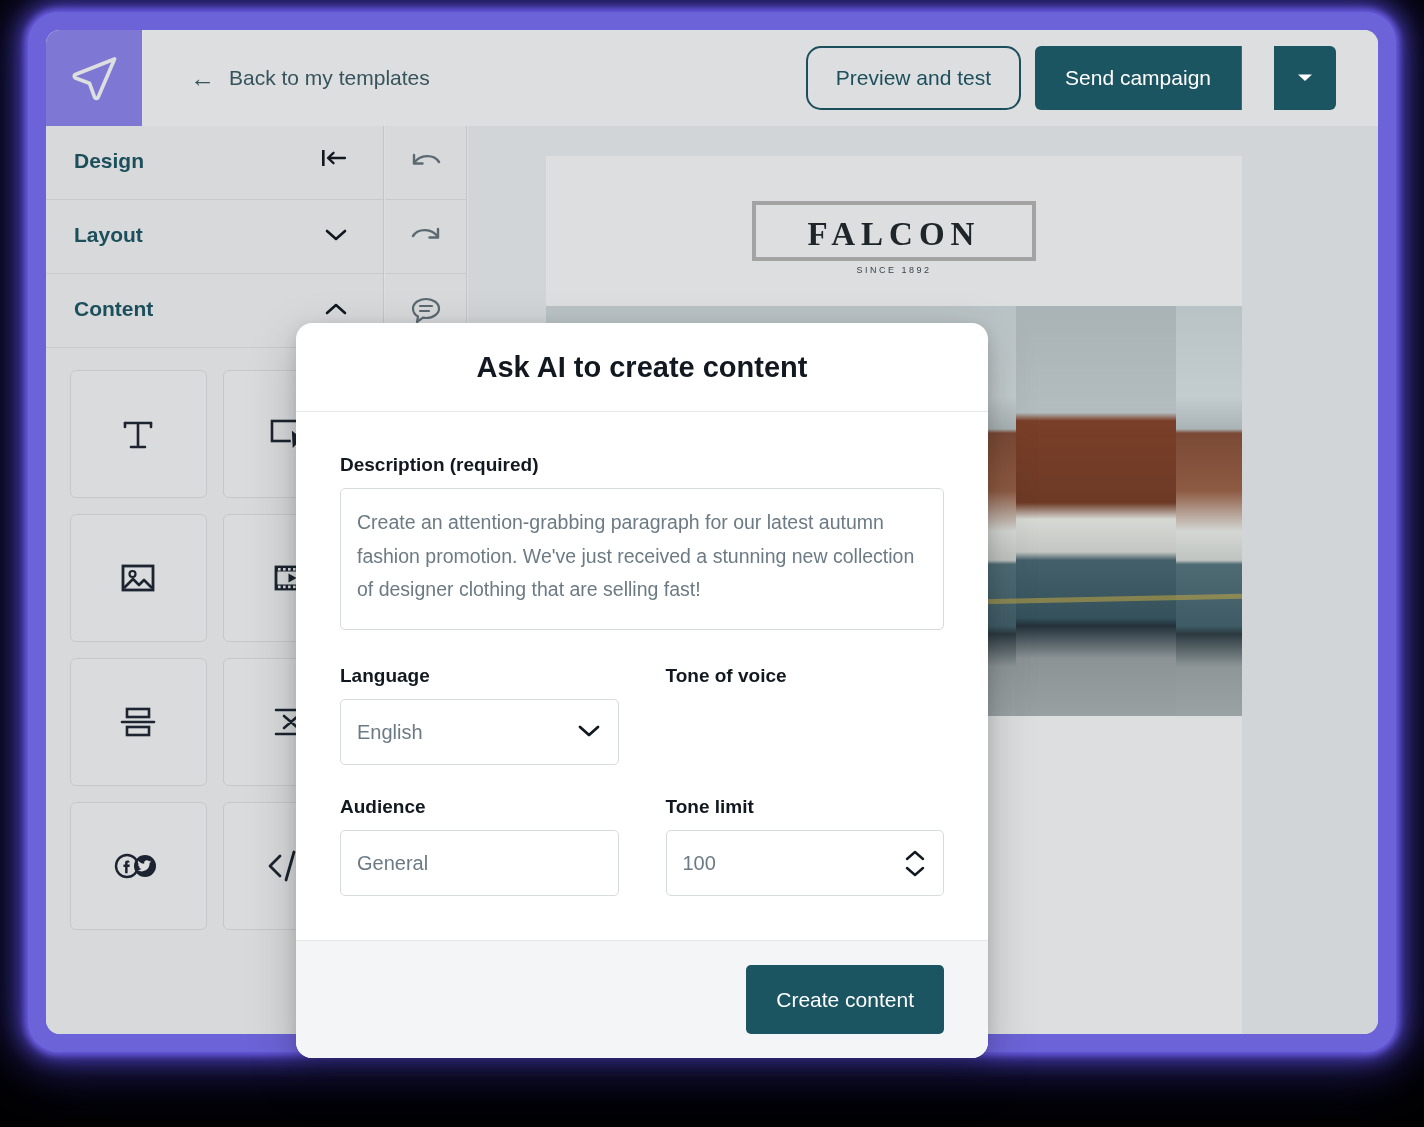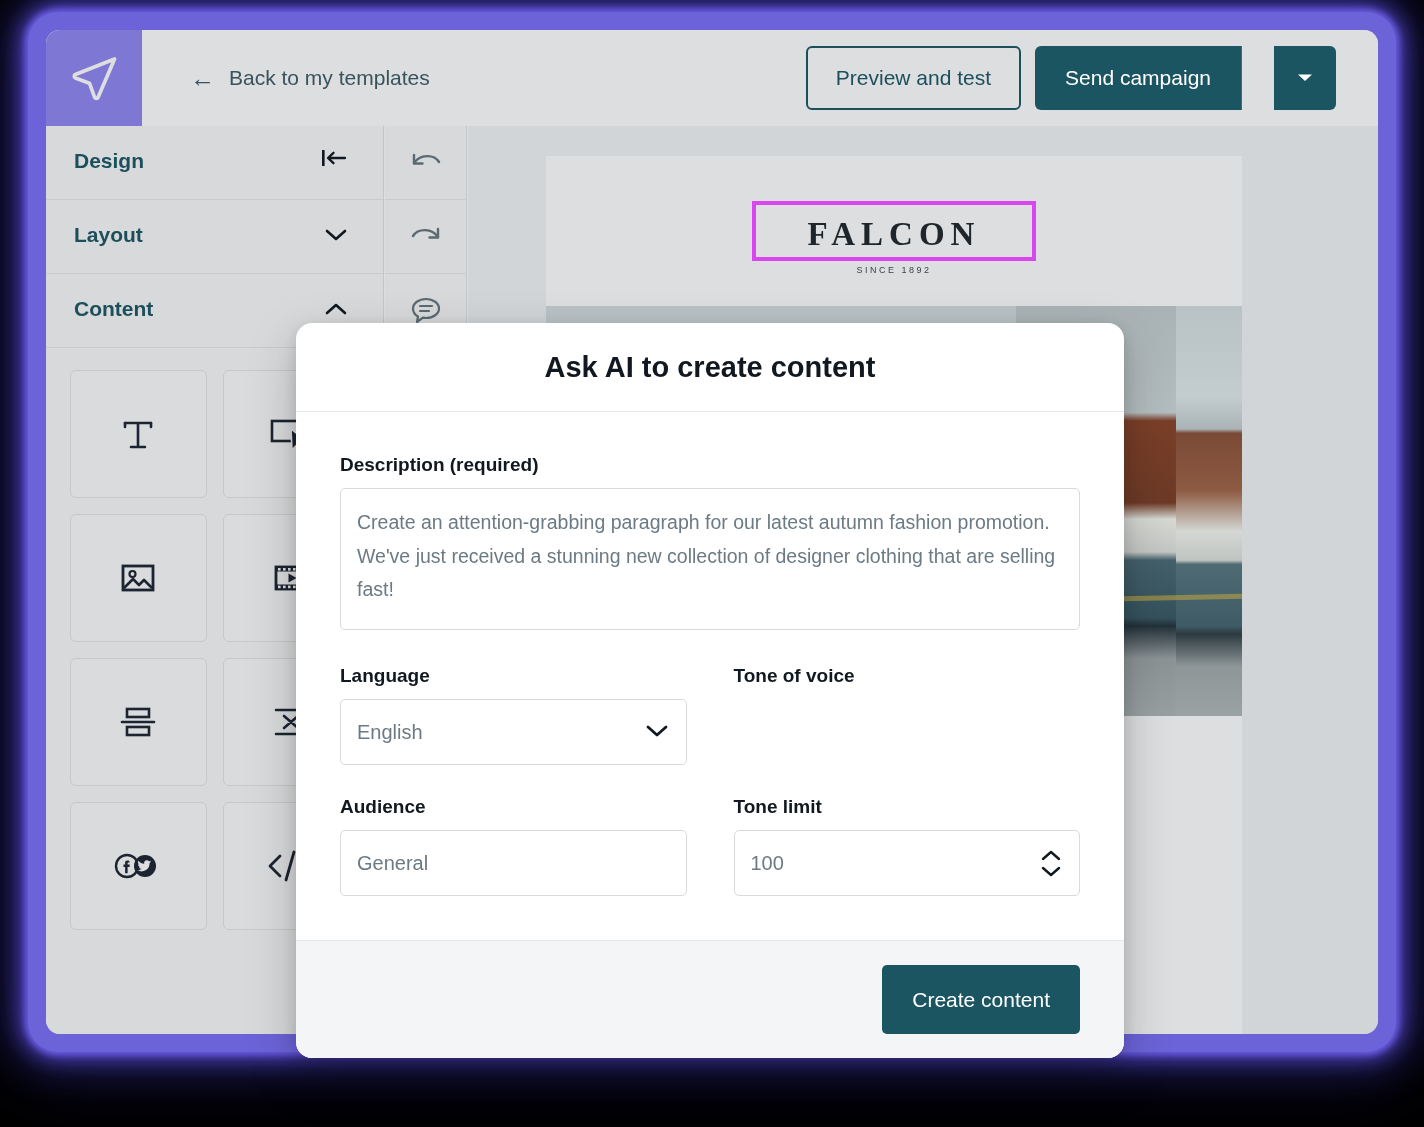--- a/index.html
+++ b/index.html
@@ -82,21 +82,21 @@
     display: flex;
     align-items: center;
     margin-right: 42px;
     gap: 14px;
   }
 
   .btn-outline {
     height: 64px;
     padding: 0 28px;
     border: 2px solid #1c4f5c;
-    border-radius: 6px;
+    border-radius: 15px;
     background: transparent;
     color: #1c4f5c;
     font-size: 21px;
     font-family: "Liberation Sans", sans-serif;
     cursor: pointer;
     display: flex;
     align-items: center;
     justify-content: center;
   }
 
@@ -199,21 +199,21 @@
     bottom: 0;
     background: #dcdedf;
   }
   .email-logo-area {
     height: 150px;
     display: flex;
     align-items: center;
     justify-content: center;
   }
   .falcon-box {
-    border: 4px solid #d946ef;
+    border: 4px solid #a3a3a3;
     padding: 13px 52px 6px;
     position: relative;
     background: #dcdedf;
   }
   .falcon-word {
     font-family: "Liberation Serif", serif;
     font-weight: bold;
     font-size: 33px;
     letter-spacing: 6px;
     color: #1e262b;
@@ -282,21 +282,21 @@
     font-size: 17px;
     color: #5b6a72;
     margin-top: 11px;
   }
 
   
   .modal {
     position: absolute;
     left: 296px;
     top: 323px;
-    width: 828px;
+    width: 692px;
     height: 735px;
     background: #ffffff;
     border-radius: 16px;
     box-shadow: 0 18px 50px rgba(0,0,0,0.22), 0 4px 14px rgba(0,0,0,0.12);
     overflow: hidden;
     z-index: 40;
   }
   .modal-header {
     height: 89px;
     display: flex;

